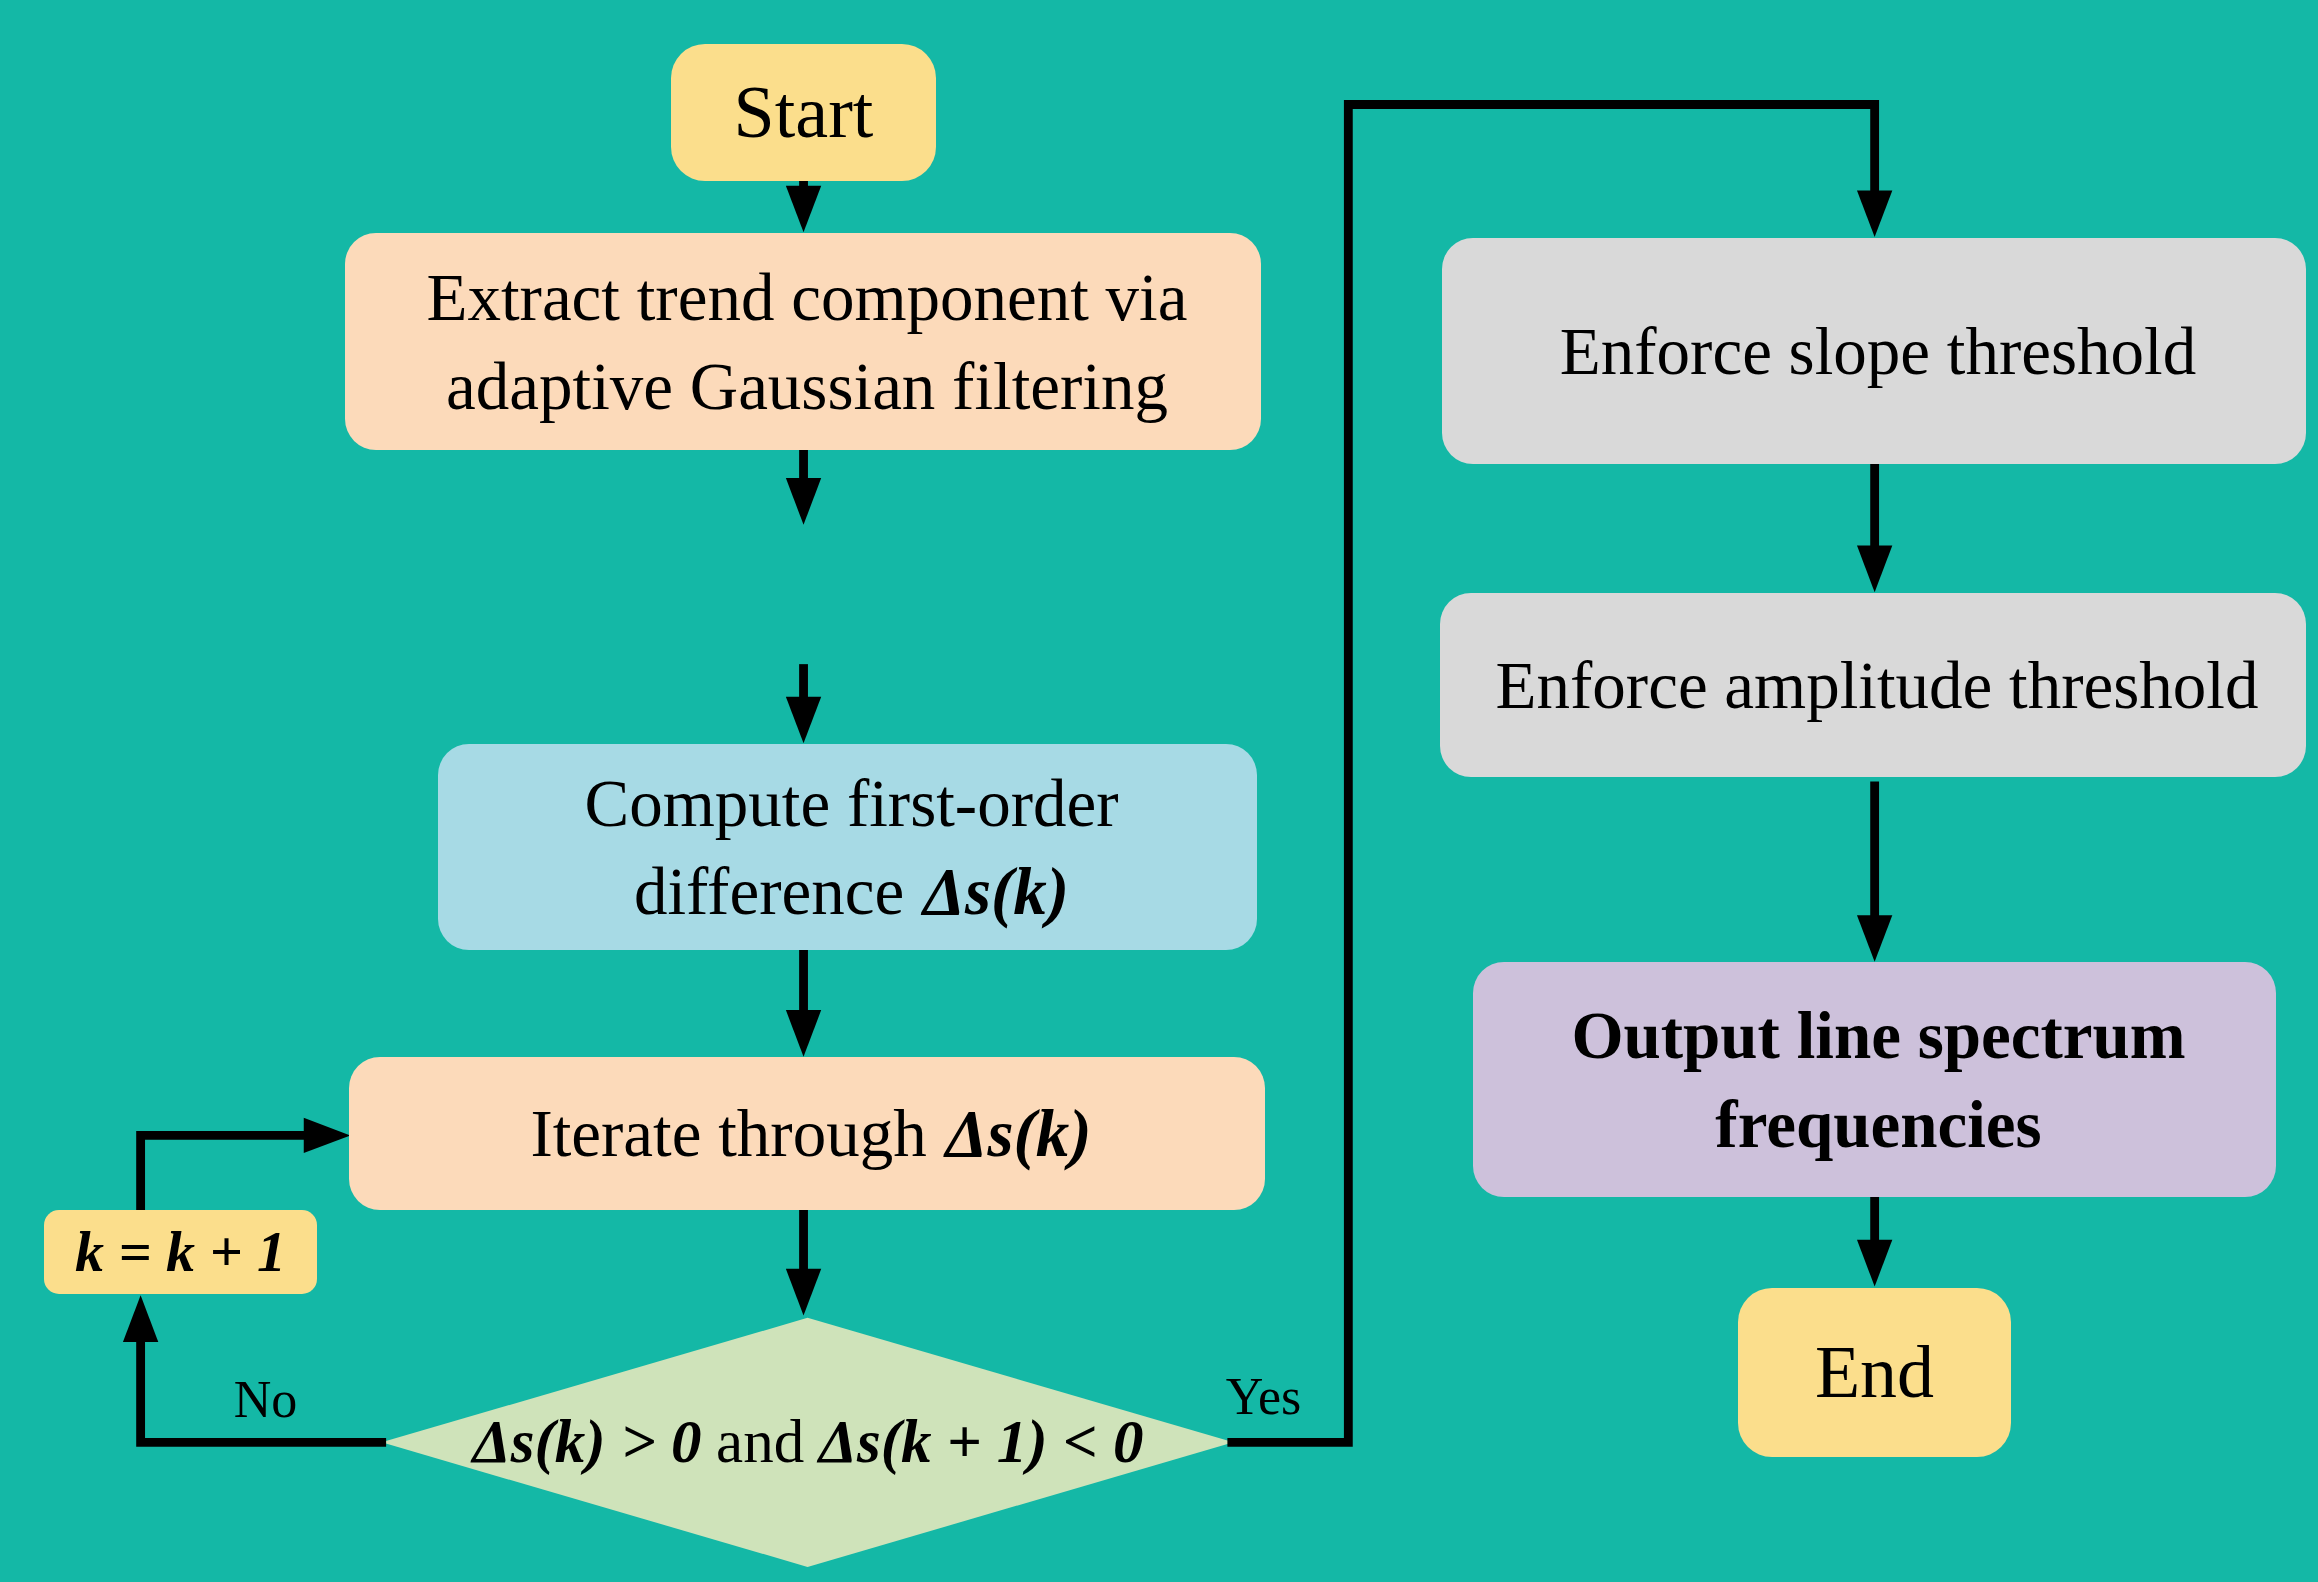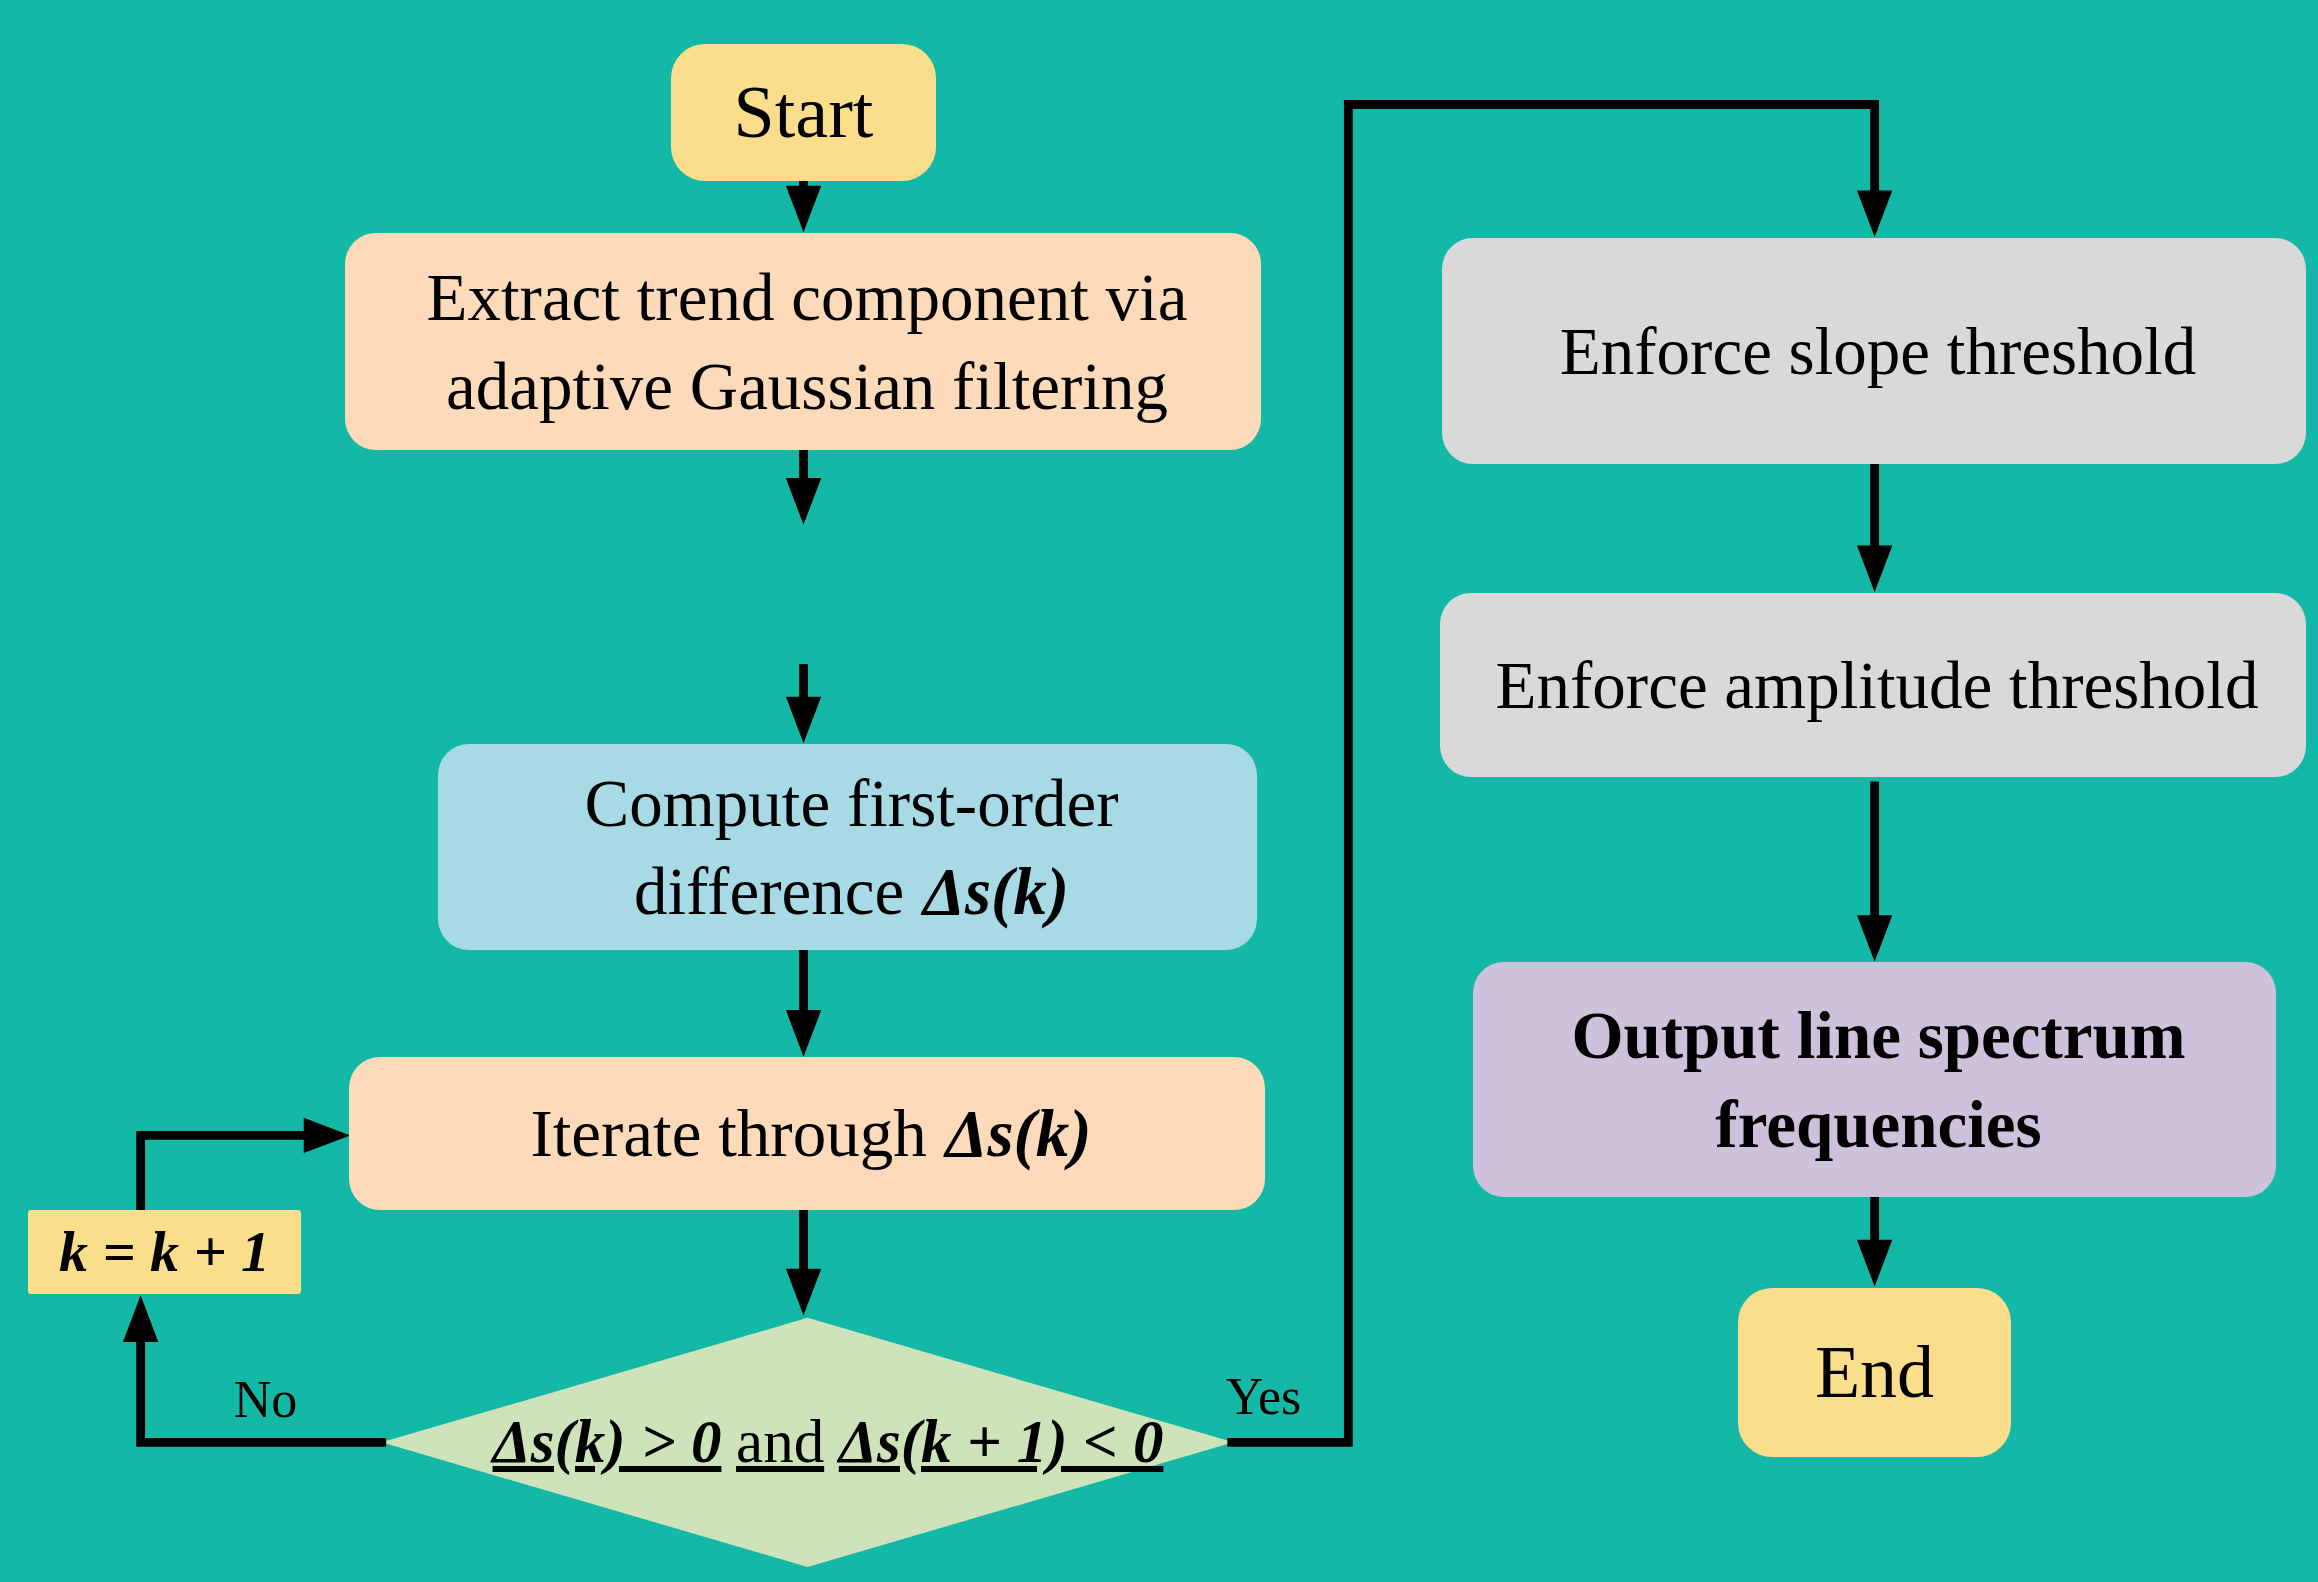--- a/index.html
+++ b/index.html
@@ -24,21 +24,21 @@
     align-items: center;
     justify-content: center;
     text-align: center;
     font-size: 67px;
     line-height: 1.32;
     box-sizing: border-box;
     padding: 0 16px;
   }
   .terminal { font-size: 74px; border-radius: 34px; }
   .process  { border-radius: 31px; padding-left: 24px; }
-  .small-node { font-size: 58px; border-radius: 3px; font-weight: bold; font-style: italic; padding: 0; }
+  .small-node { font-size: 58px; border-radius: 15px; font-weight: bold; font-style: italic; padding: 0; margin-left: 16px; }
   .math { font-weight: bold; font-style: italic; }
   .gap-left { margin-left: 0.28em; }
   .decision-text {
     position: absolute;
     display: flex;
     align-items: center;
     justify-content: center;
     text-align: center;
     font-size: 61px;
   }
@@ -114,21 +114,21 @@
       <span>difference</span><span class="math gap-left">Δs(k)</span>
     </span>
   </div>
 
   <div class="node process" style="left: 349px; top: 1057px; width: 916px; height: 153px; background-color: rgb(252, 218, 186);">
     <span class="line-row">
       <span>Iterate through</span><span class="math gap-left">Δs(k)</span>
     </span>
   </div>
 
-  <div class="decision-text" style="left:402px; top:1400px; width:852px; height:84px;text-decoration:underline;">
+  <div class="decision-text" style="left:382px; top:1400px; width:852px; height:84px;">
     <span class="line-row">
       <span class="math">Δs(k) &gt; 0</span><span class="conj">and</span><span class="math">Δs(k + 1) &lt; 0</span>
     </span>
   </div>
 
   <div class="node small-node" style="left: 28px; top: 1210px; width: 273px; height: 84px; background-color: rgb(251, 222, 140);">
     <span>k = k + 1</span>
   </div>
 
   <div class="edge-label" style="left:173px; top:1359px; width:185px; height:80px;">

